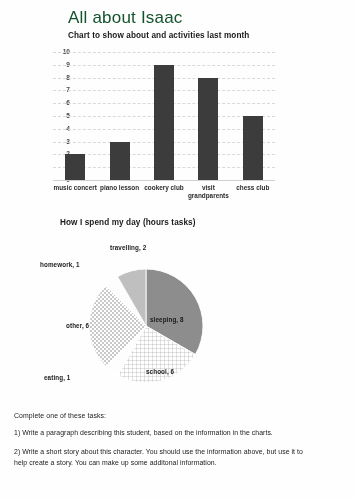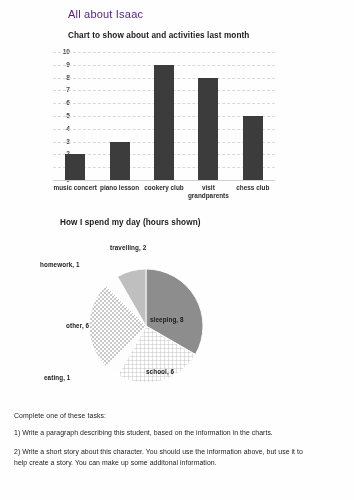--- a/index.html
+++ b/index.html
@@ -9,21 +9,21 @@
     font-family:"Liberation Sans", sans-serif;
     color:#231f20;
     overflow:hidden;
     position:relative;
   }
   .page{position:absolute;inset:0;background:#fefefe;}
 
   
   .doc-title{
     position:absolute;left:68px;top:8px;
-    font-size:11px;letter-spacing:.2px;color:#4c1d95;font-weight:400;
+    font-size:17px;letter-spacing:.2px;color:#14532d;font-weight:400;
   }
   .doc-subtitle{
     position:absolute;left:68px;top:31px;
     font-size:8.2px;color:#1a1a1a;font-weight:600;letter-spacing:.1px;
   }
 
   
   .bar-chart{position:absolute;left:0;top:48px;width:354px;height:155px;}
   .plot{position:absolute;left:53px;top:4px;width:222px;height:128px;}
   .gridline{position:absolute;left:0;width:222px;height:0;
@@ -100,21 +100,21 @@
     <div id="bar-xlabels">
         <div class="xlabel" style="left: 53px; width: 44.4px;">music concert</div>
         <div class="xlabel" style="left: 97.4px; width: 44.4px;">piano lesson</div>
         <div class="xlabel" style="left: 141.8px; width: 44.4px;">cookery club</div>
         <div class="xlabel" style="left: 186.2px; width: 44.4px;">visit grandparents</div>
         <div class="xlabel" style="left: 230.6px; width: 44.4px;">chess club</div>
       </div>
   </div>
 
   <div class="pie-section">
-    <div class="pie-title">How I spend my day (hours shown)</div>
+    <div class="pie-title">How I spend my day (hours tasks)</div>
     <div class="pie-wrap">
       <svg width="120" height="124" viewBox="0 0 120 124">
         <defs>
           <pattern id="pat-checker" width="4" height="4" patternUnits="userSpaceOnUse">
             <rect width="4" height="4" fill="#ffffff"></rect>
             <rect width="2" height="2" fill="#c9c9c9"></rect>
             <rect x="2" y="2" width="2" height="2" fill="#c9c9c9"></rect>
           </pattern>
           <pattern id="pat-finegrid" width="4" height="4" patternUnits="userSpaceOnUse">
             <rect width="4" height="4" fill="#ffffff"></rect>

